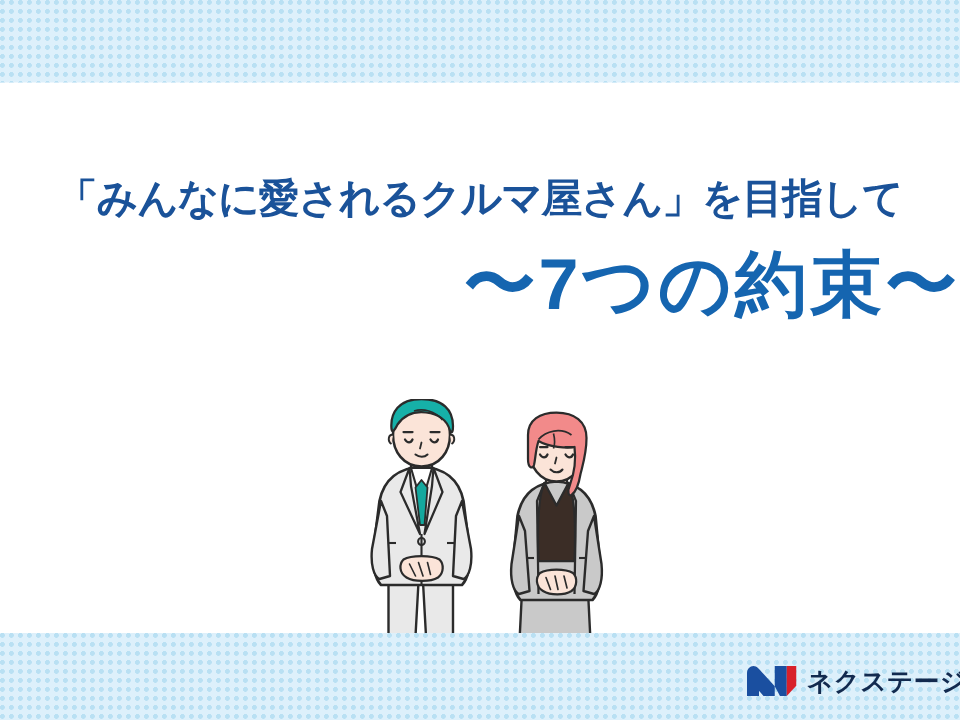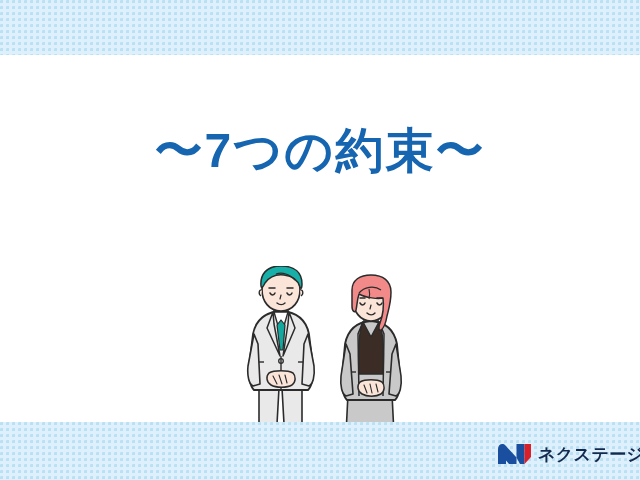--- a/index.html
+++ b/index.html
@@ -50,20 +50,21 @@
     white-space: nowrap;
   }
   #headline-line2 {
     color: #1565b0;
     font-size: 48px;
     font-weight: bold;
     letter-spacing: 2px;
     line-height: 66px;
     margin-top: 6px;
     white-space: nowrap;
+    text-align: right;
   }
 
   
   #illustration {
     position: absolute;
     left: 236px;
     top: 266px;
     width: 180px;
     height: 160px;
   }
@@ -90,20 +91,21 @@
   }
 </style>
 </head>
 <body>
 
 <div id="banner">
 
   <div class="dot-band" id="band-top"></div>
 
   <div id="headline">
+    <div id="headline-line1">「みんなに愛されるクルマ屋さん」を目指して</div>
     <div id="headline-line2">〜7つの約束〜</div>
   </div>
 
   <div id="illustration">
     <svg width="180" height="160" viewBox="0 0 180 160" xmlns="http://www.w3.org/2000/svg">
 
       <g>
 
         <path d="M23 118 L23 158 L41 158 L43 122 Z" fill="#e9e9e9" stroke="#2b2b2b" stroke-width="1.6" stroke-linejoin="round"></path>
         <path d="M46 122 L48 158 L66 158 L66 118 Z" fill="#e9e9e9" stroke="#2b2b2b" stroke-width="1.6" stroke-linejoin="round"></path>

